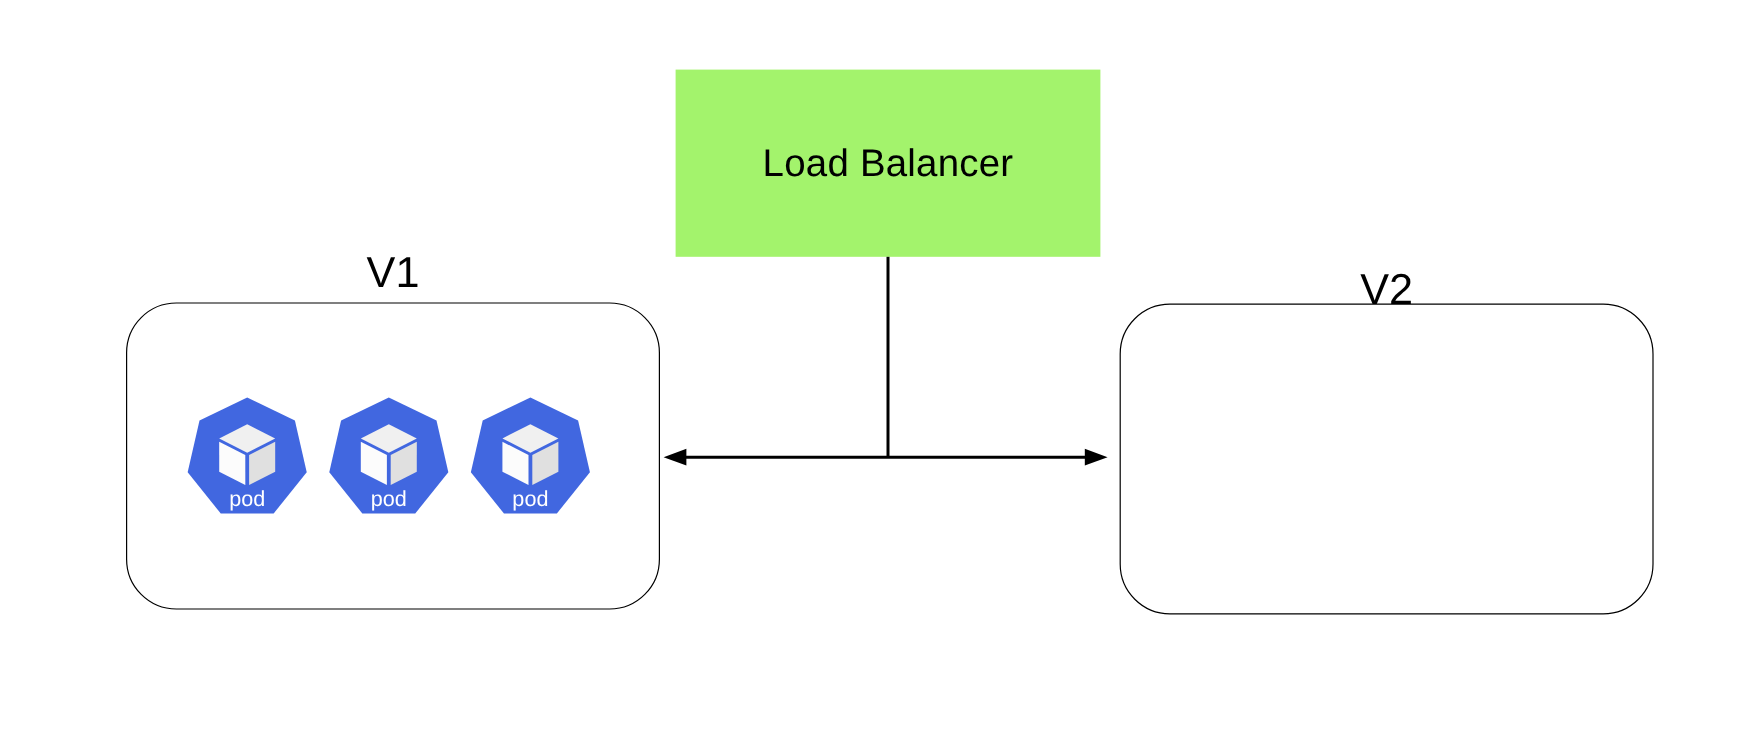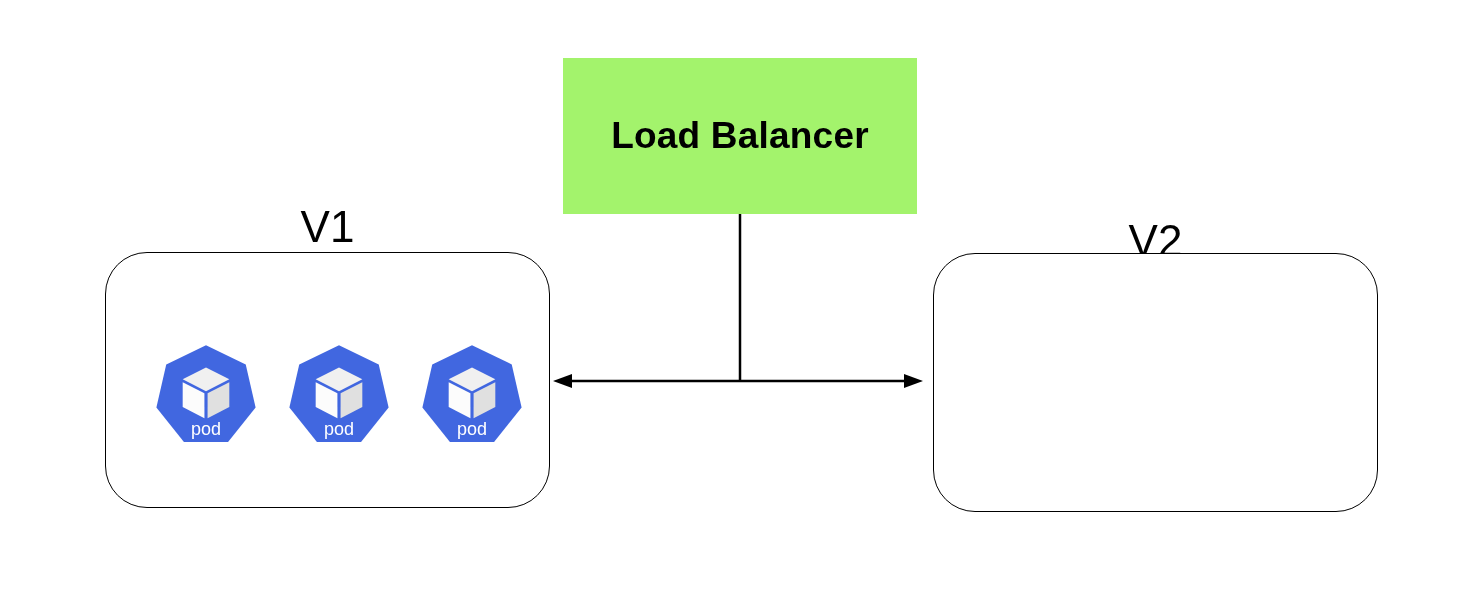--- a/index.html
+++ b/index.html
@@ -30,41 +30,41 @@
     left: 563px;
     top: 58px;
     width: 354px;
     height: 156px;
     background: var(--load-balancer-bg);
     display: flex;
     align-items: center;
     justify-content: center;
   }
   .lb-label {
-    font-size: 37px;
-    font-weight: bold;
+    font-size: 32px;
+    font-weight: normal;
     color: var(--label-color);
     letter-spacing: 0.2px;
   }
 
   
   .connector {
     position: absolute;
     left: 0;
     top: 0;
     pointer-events: none;
   }
   .connector line { stroke: var(--line-color); stroke-width: 2.5; }
   .connector polygon { fill: var(--line-color); }
 
   
   .cluster-label {
     position: absolute;
     text-align: center;
-    font-size: 44px;
+    font-size: 36px;
     font-weight: 400;
     color: var(--label-color);
     line-height: 46px;
   }
   .v1-label { left: 105px; top: 204px; width: 445px; }
   .v2-label { left: 933px; top: 218px; width: 445px; }
 
   
   .cluster-box {
     position: absolute;
@@ -72,23 +72,23 @@
     border: 1.5px solid var(--line-color);
     border-radius: 42px;
   }
   .v1-box { left: 105px; top: 252px; width: 445px; height: 256px; }
   .v2-box { left: 933px; top: 253px; width: 445px; height: 259px; }
 
   
   .pod-row {
     position: absolute;
     left: 47px;
-    top: 88px;
+    top: 74px;
     display: flex;
-    gap: 27px;
+    gap: 12px;
   }
   .pod { width: 106px; height: 106px; display: block; }
   .pod .hept { fill: var(--pod-fill); }
   .pod .cube-top { fill: var(--cube-top); }
   .pod .cube-left { fill: var(--cube-left); }
   .pod .cube-right { fill: var(--cube-right); }
   .pod .pod-text {
     fill: var(--pod-label-color);
     font-size: 17px;
     font-family: "Liberation Sans", sans-serif;

